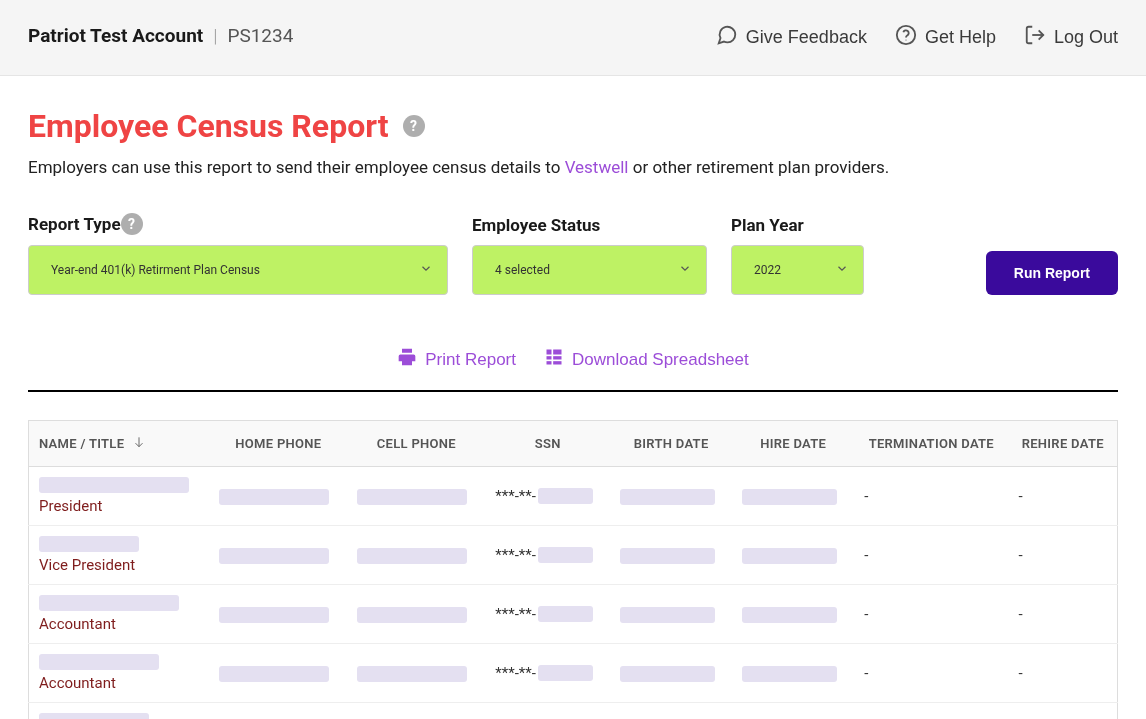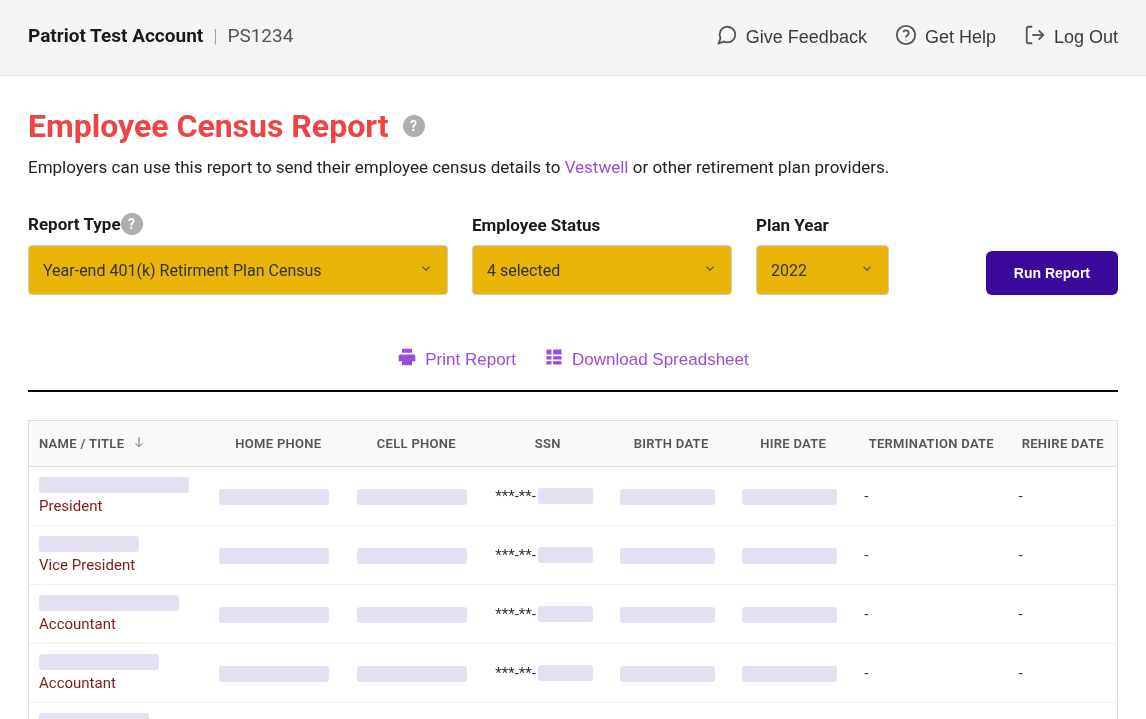--- a/index.html
+++ b/index.html
@@ -90,38 +90,38 @@
   .filter-label-row { display: flex; align-items: center; }
   .filter-label {
     font-size: 17px;
     font-weight: 700;
     color: #1a1a1a;
   }
   .select-wrap {
     position: relative;
     border: 1px solid #ccc;
     border-radius: 4px;
-    background: #eab308;
+    background: #bef264;
     height: 50px;
     display: flex;
     align-items: center;
-    padding: 0 40px 0 14px;
-    font-size: 16px;
+    padding: 0 40px 0 22px;
+    font-size: 12px;
     color: #333;
     cursor: pointer;
   }
   .select-wrap .chev {
     position: absolute;
     right: 14px;
     top: 50%;
     transform: translateY(-50%);
   }
   .select-wrap .chev svg { width: 14px; height: 14px; stroke: #555; fill: none; stroke-width: 2; }
   .fw-420 { width: 420px; }
-  .fw-230 { width: 260px; }
+  .fw-230 { width: 235px; }
   .fw-165 { width: 133px; }
   .run-btn {
     height: 44px;
     padding: 0 28px;
     background: #3a0a9c;
     color: #fff;
     font-size: 14px;
     font-weight: 700;
     border: none;
     border-radius: 6px;

